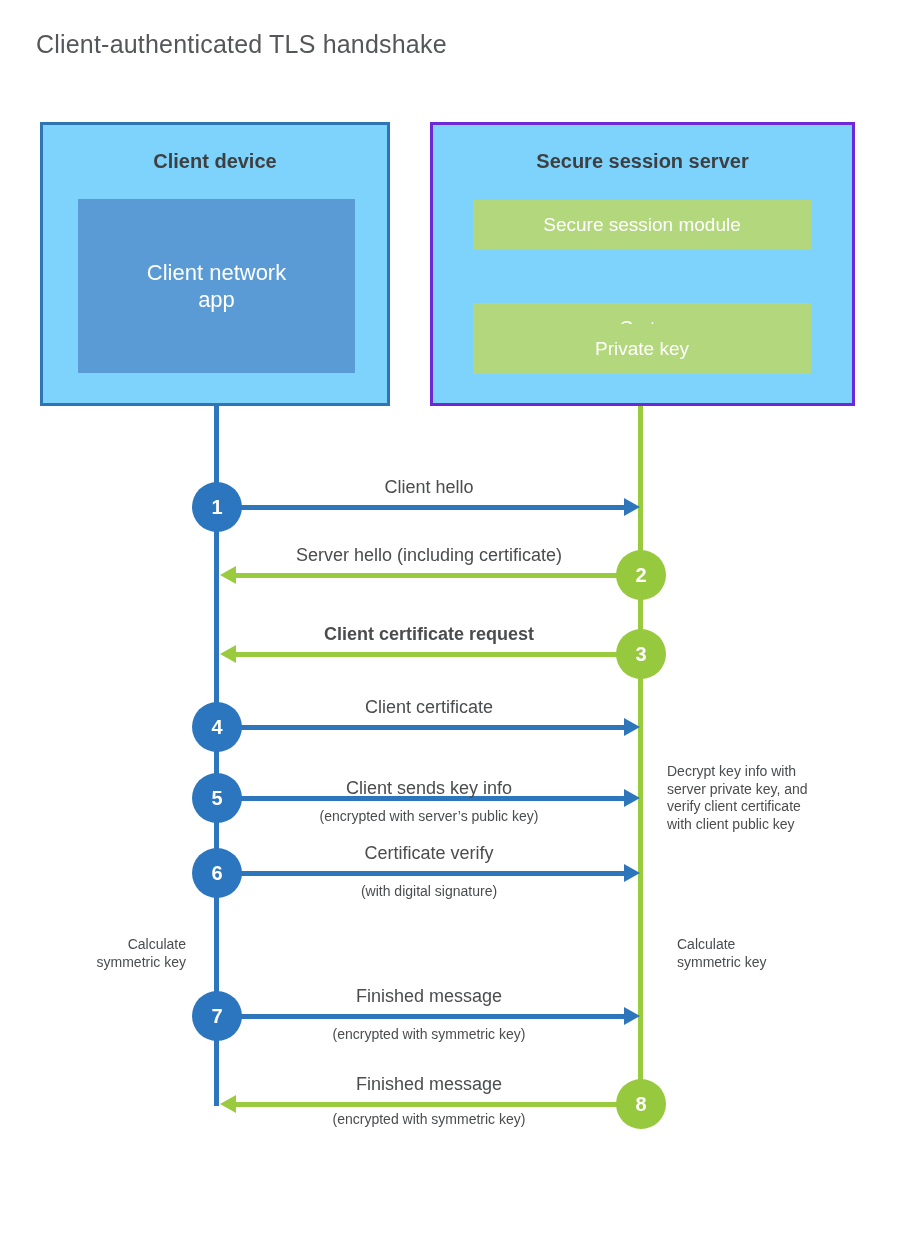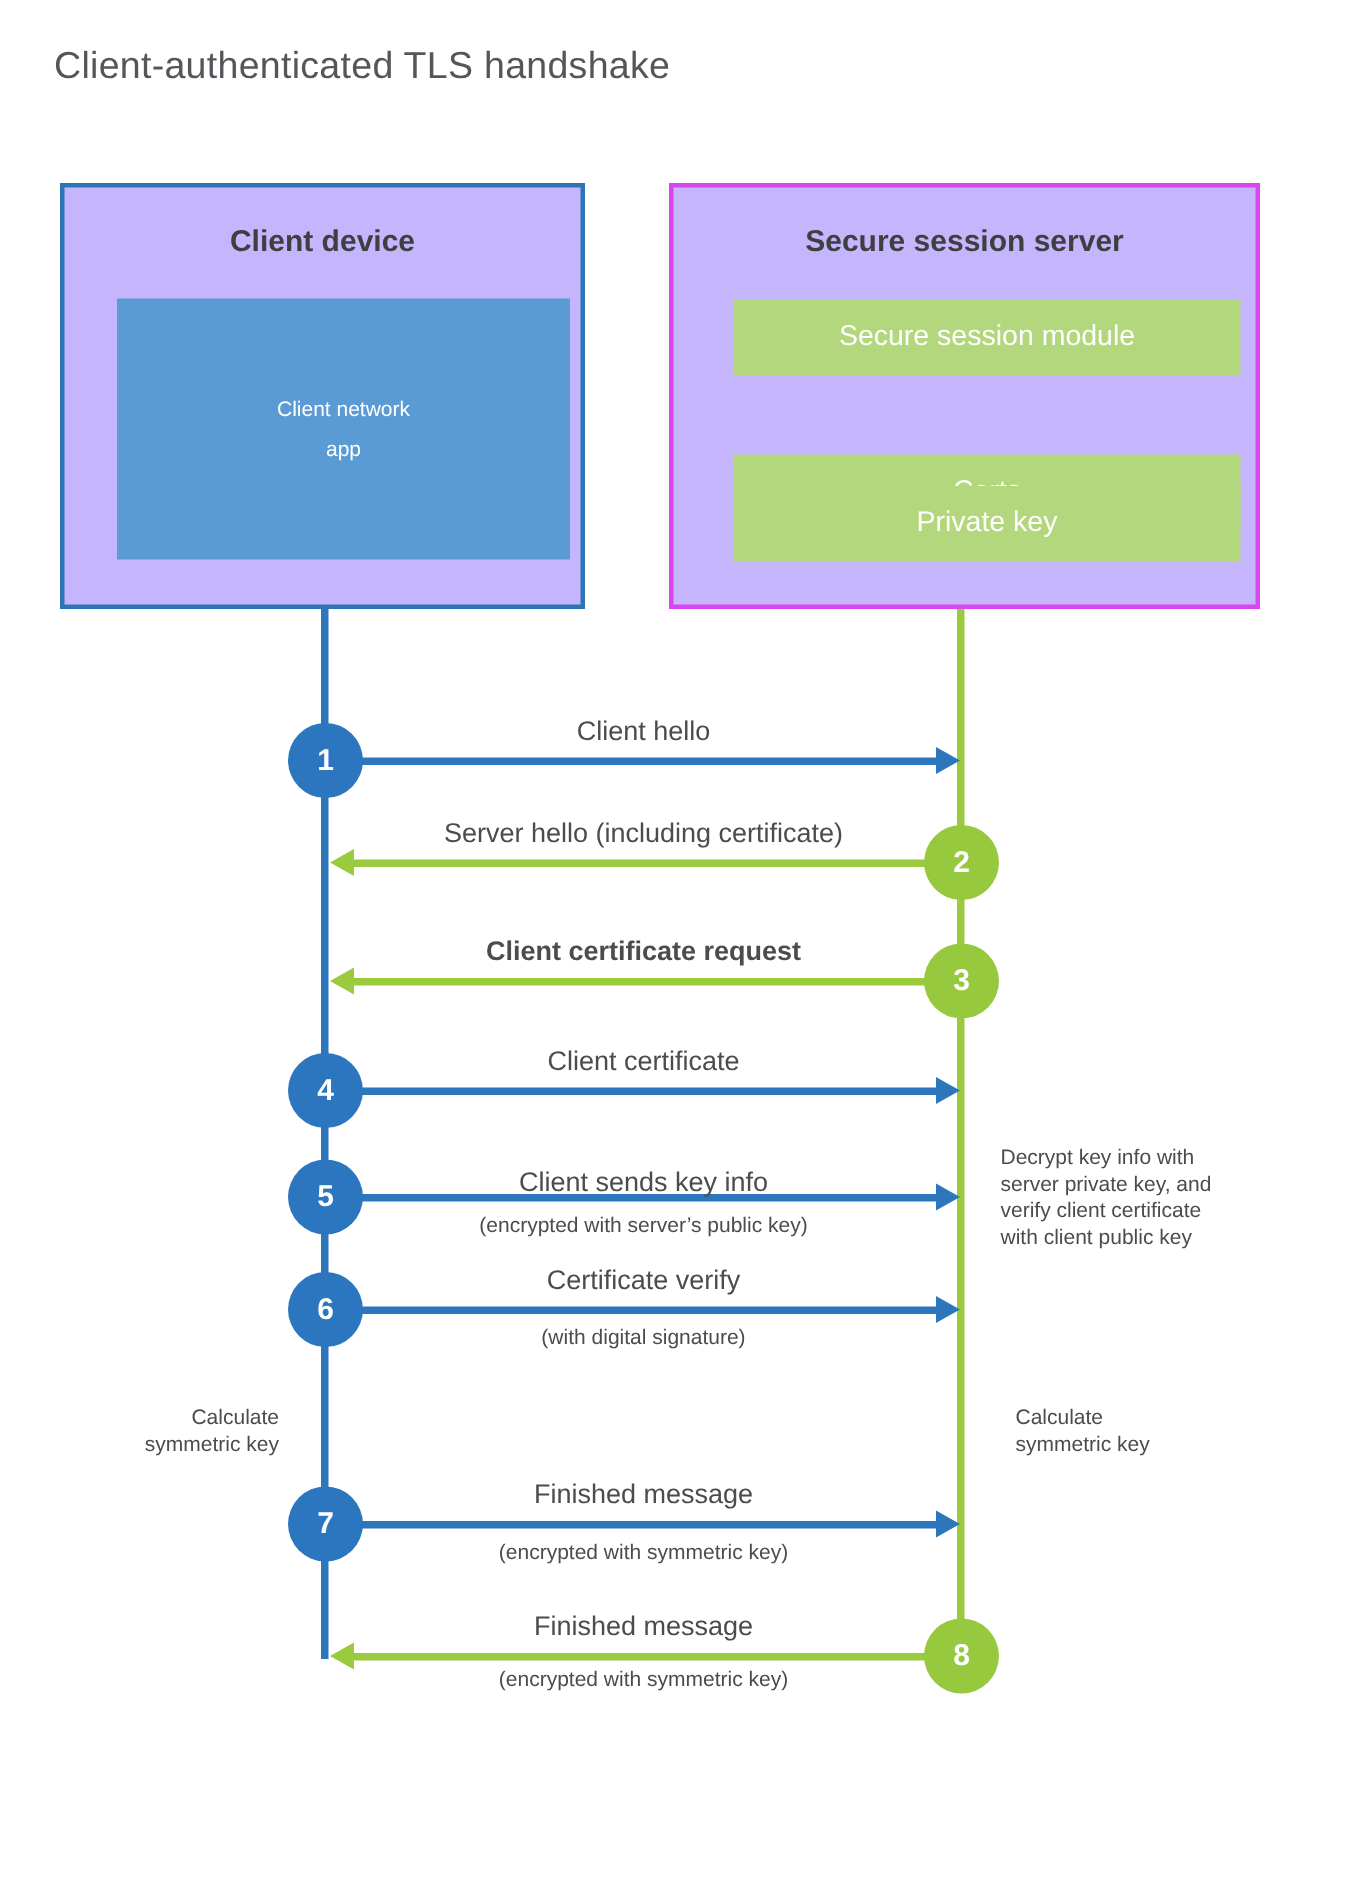--- a/index.html
+++ b/index.html
@@ -4,28 +4,28 @@
 <style>
   html,body{margin:0;padding:0;background:#ffffff;}
   #canvas{
     position:relative;width:900px;height:1256px;background:#ffffff;overflow:hidden;
     font-family:"Liberation Sans","DejaVu Sans",sans-serif;
   }
   .abs{position:absolute;}
   
   #title{left:36px;top:30px;font-size:25px;color:#55565a;letter-spacing:.2px;}
   
-  .actor-box{box-sizing:border-box;top:122px;height:284px;background:#c4b5fd;}
+  .actor-box{box-sizing:border-box;top:122px;height:284px;background:#7dd3fc;}
   #client-box{left:40px;width:350px;border:3px solid #2e75b6;}
-  #server-box{left:446px;width:394px;border:3px solid #d946ef;}
+  #server-box{left:430px;width:425px;border:3px solid #6d28d9;}
   .box-title{position:absolute;left:0;right:0;top:25px;text-align:center;
     font-size:20px;font-weight:bold;color:#3e3f41;}
-  #client-app{position:absolute;left:35px;top:74px;width:302px;height:174px;background:#5b9bd5;
+  #client-app{position:absolute;left:35px;top:74px;width:277px;height:174px;background:#5b9bd5;
     display:flex;align-items:center;justify-content:center;text-align:center;
-    color:#fff;font-size:14px;line-height:27px;white-space:pre-line;}
+    color:#fff;font-size:22px;line-height:27px;white-space:pre-line;}
   .server-bar{position:absolute;left:40px;width:338px;height:50px;background:#b3d77c;
     display:flex;align-items:center;justify-content:center;color:#fff;font-size:19px;}
   #bar-0{top:75px;} #bar-1{top:137px;margin-top:41px;} #bar-2{top:199px;}
   
   .lifeline{width:5px;top:406px;height:700px;}
   #lifeline-client{left:214px;background:#2e76bc;}
   #lifeline-server{left:638px;background:#9aca3e;}
   
   .blue{--c:#2e76bc;} .green{--c:#9aca3e;}
   .arrow{position:absolute;height:5px;background:var(--c);}

